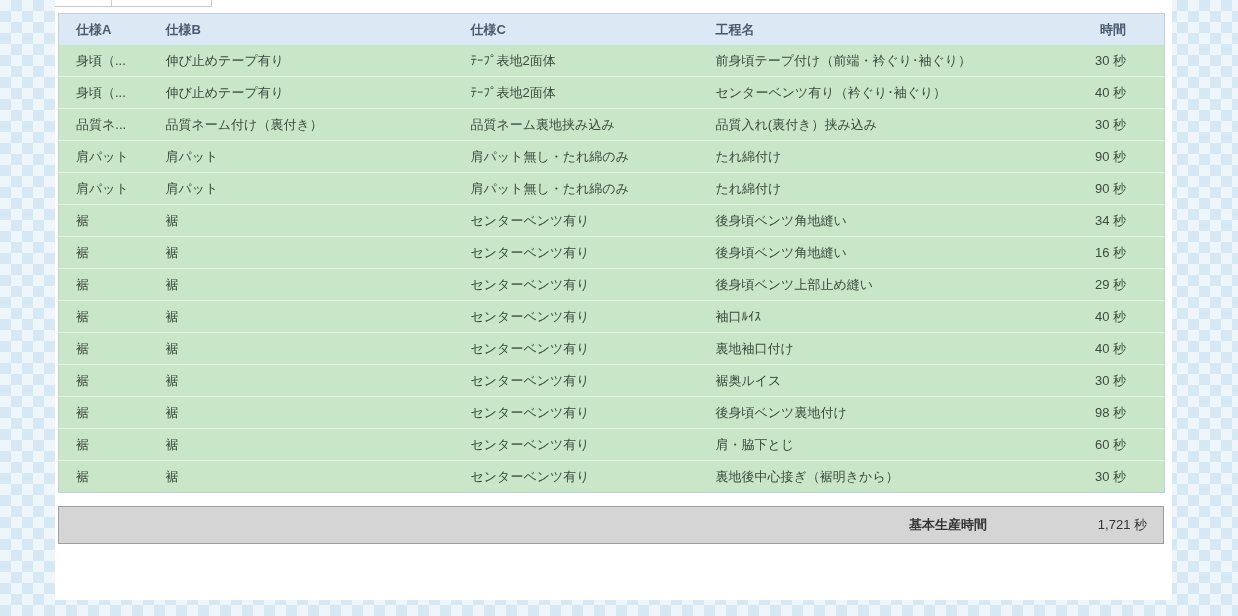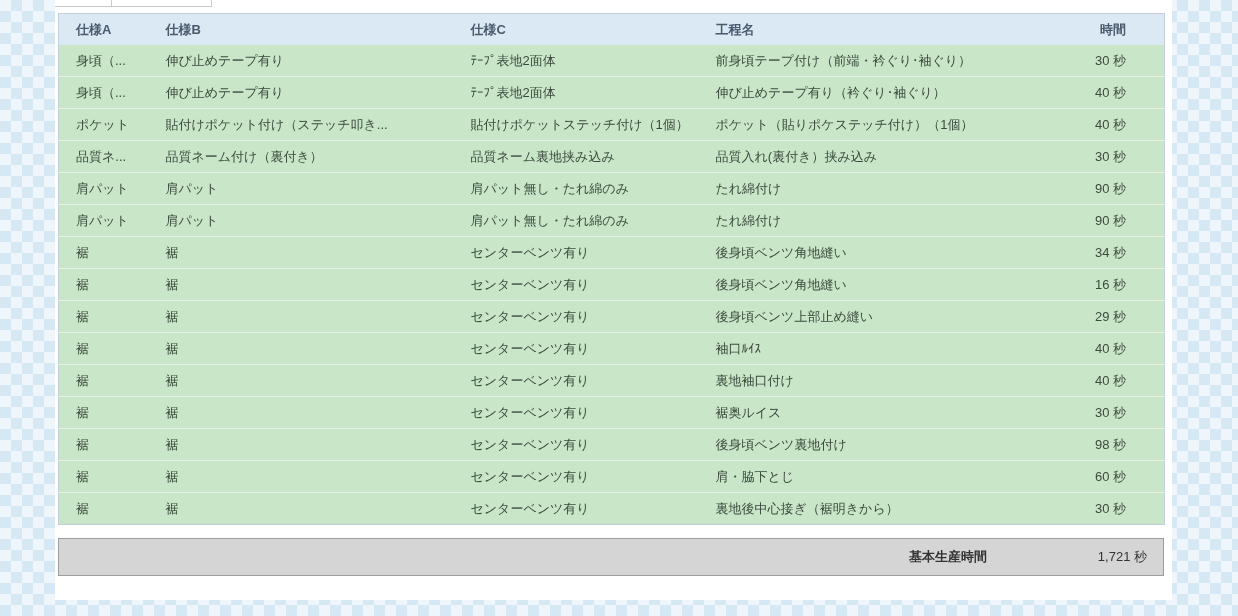--- a/index.html
+++ b/index.html
@@ -89,28 +89,21 @@
     <td>身頃（...</td>
     <td>伸び止めテープ有り</td>
     <td>ﾃｰﾌﾟ表地2面体</td>
     <td>前身頃テープ付け（前端・衿ぐり･袖ぐり）</td>
     <td>30 秒</td>
   </tr>
           <tr>
     <td>身頃（...</td>
     <td>伸び止めテープ有り</td>
     <td>ﾃｰﾌﾟ表地2面体</td>
-    <td>伸び止めテープ有り（衿ぐり･袖ぐり）</td>
-    <td>40 秒</td>
-  </tr>
-          <tr>
-    <td>ポケット</td>
-    <td>貼付けポケット付け（ステッチ叩き...</td>
-    <td>貼付けポケットステッチ付け（1個）</td>
-    <td>ポケット（貼りポケステッチ付け）（1個）</td>
+    <td>センターベンツ有り（衿ぐり･袖ぐり）</td>
     <td>40 秒</td>
   </tr>
           <tr>
     <td>品質ネ...</td>
     <td>品質ネーム付け（裏付き）</td>
     <td>品質ネーム裏地挟み込み</td>
     <td>品質入れ(裏付き）挟み込み</td>
     <td>30 秒</td>
   </tr>
           <tr>

